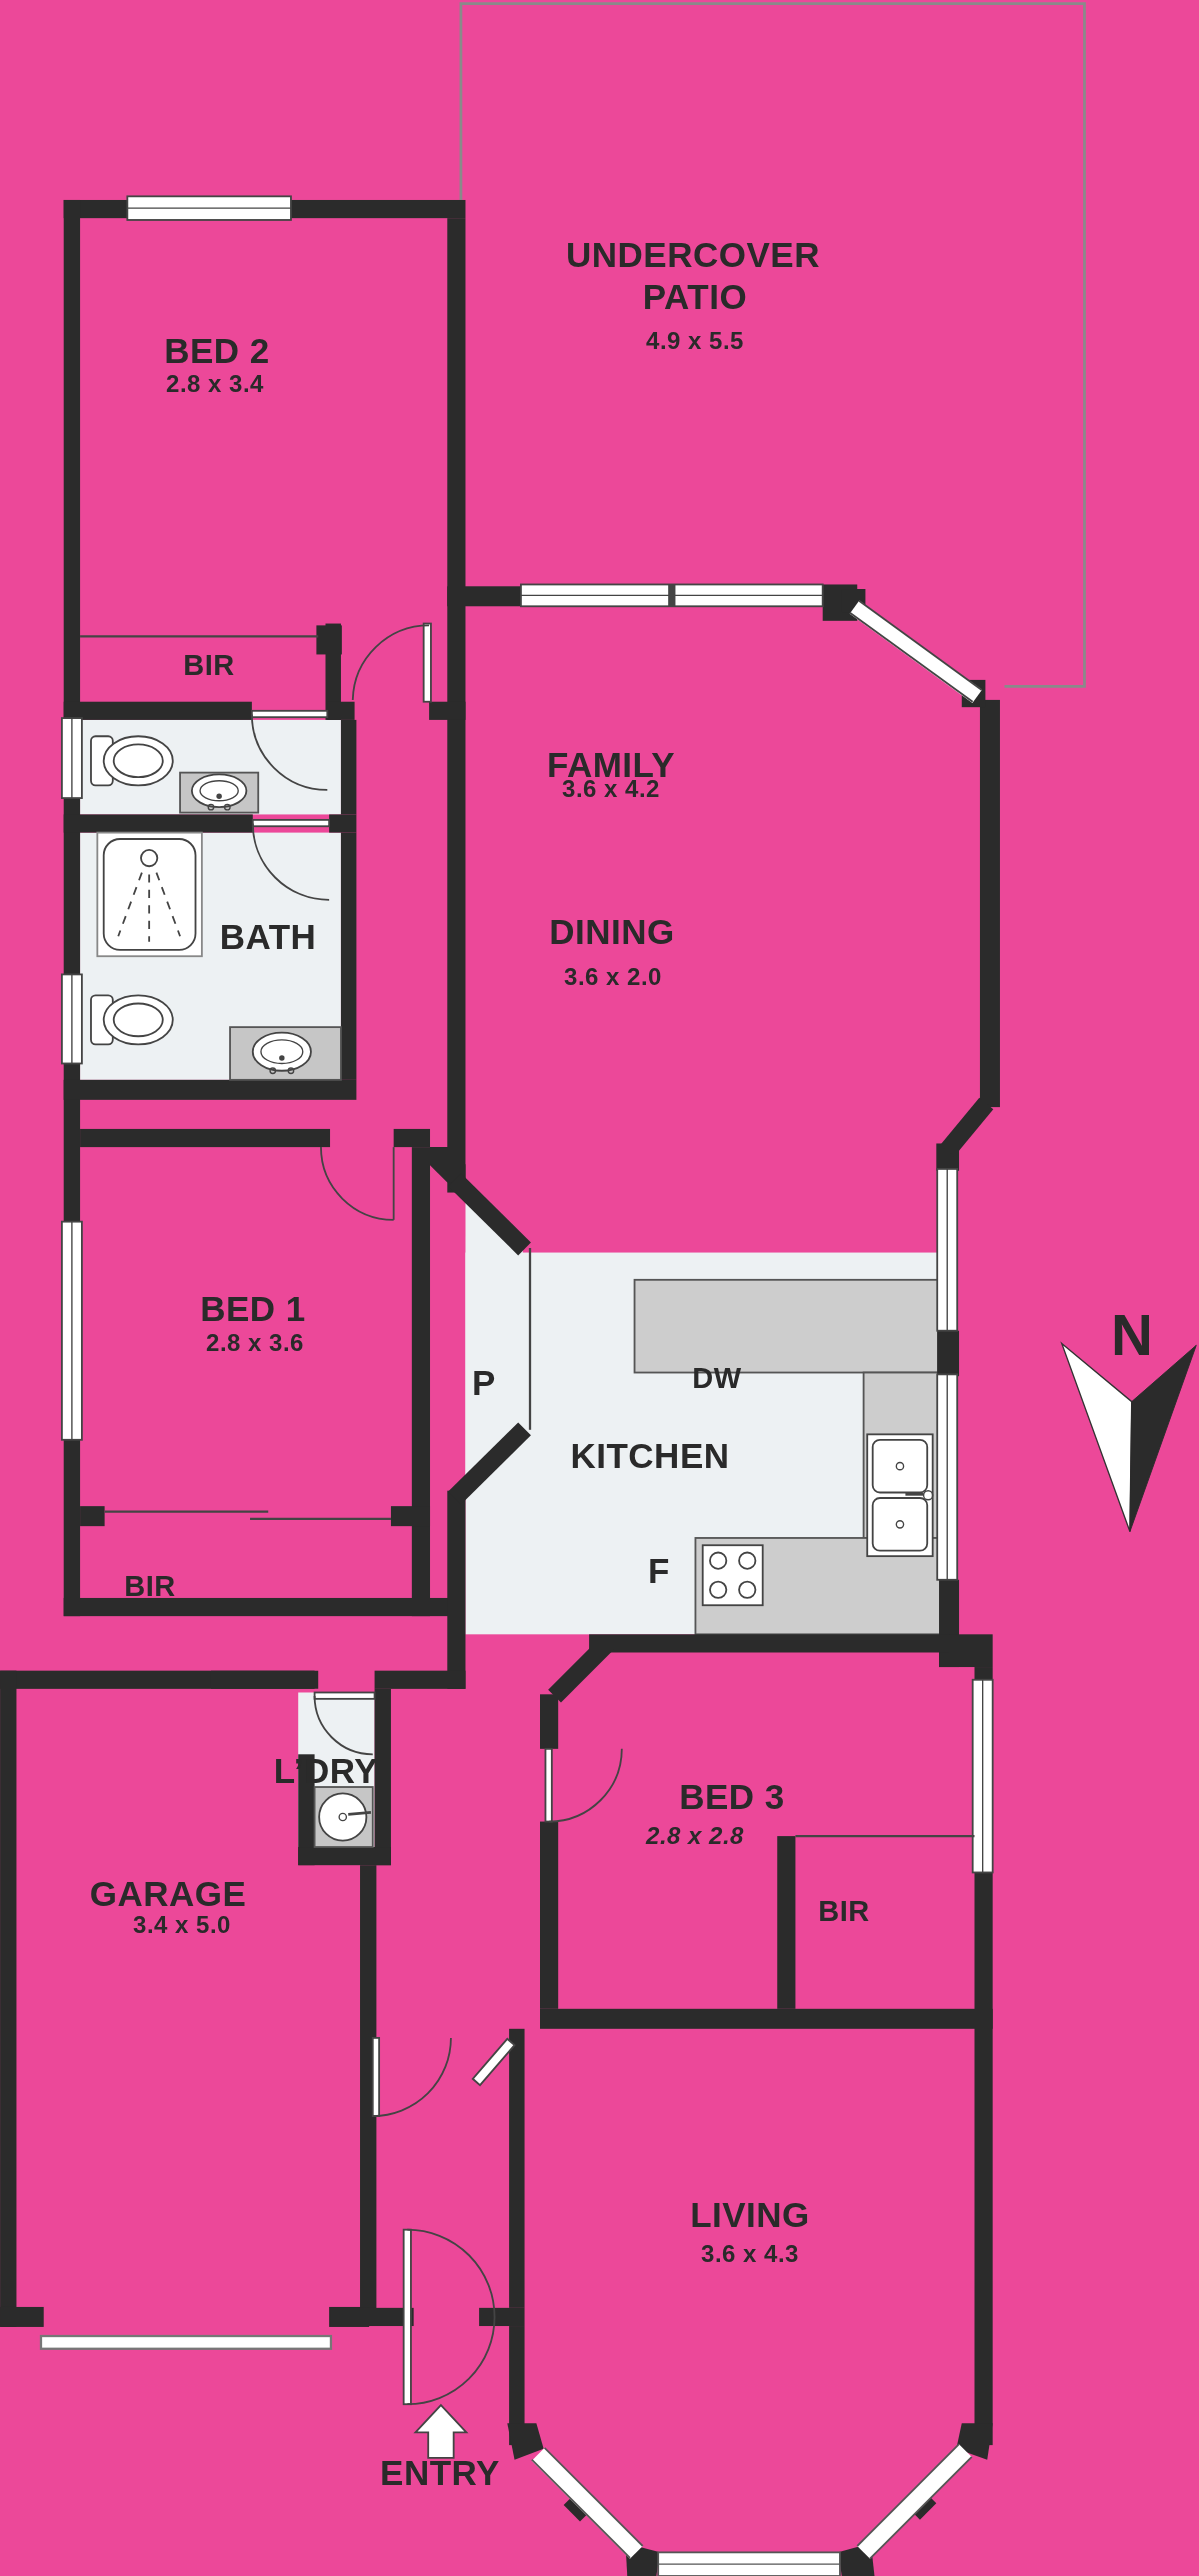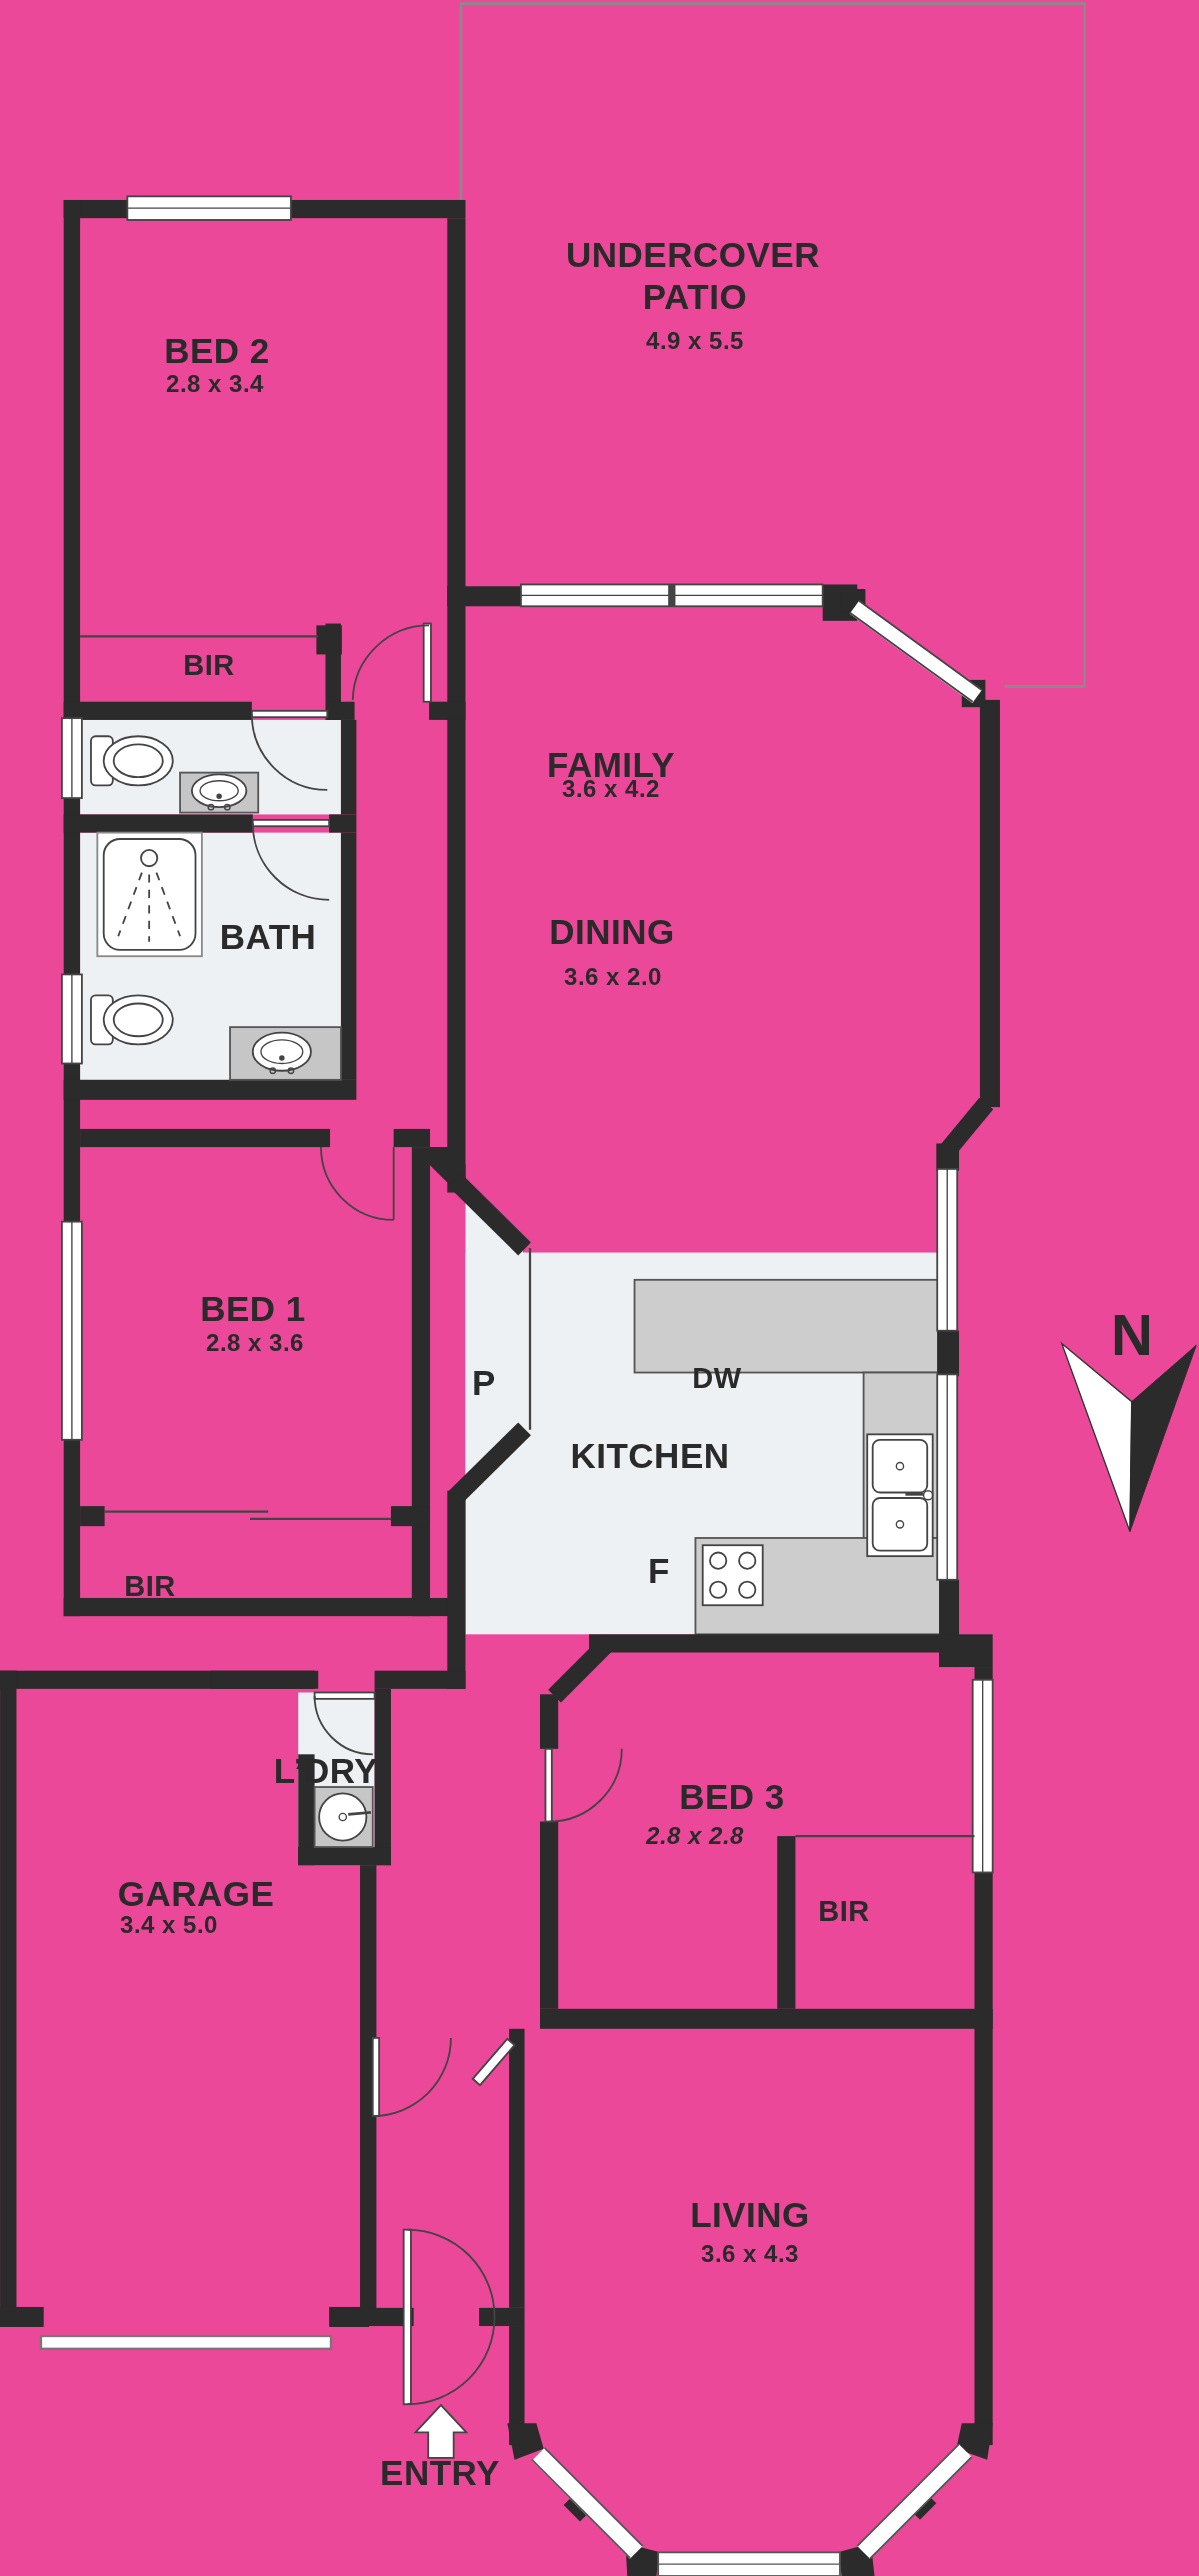--- a/index.html
+++ b/index.html
@@ -303,22 +303,22 @@
   <div class="lbl room" style="left:650px; top:1456px;">KITCHEN</div>
   <div class="lbl small" style="left:717px; top:1354px;margin-top:24px;">DW</div>
   <div class="lbl room" style="left:659px; top:1571px;">F</div>
 
   <div class="lbl small" style="left:150px; top:1586px;">BIR</div>
 
   <div class="lbl room" style="left:694px; top:1797px;margin-left:38px;">BED 3</div>
   <div class="lbl dims" style="left:695px; top:1836px;font-style:italic;">2.8 x 2.8</div>
   <div class="lbl small" style="left:844px; top:1911px;">BIR</div>
 
-  <div class="lbl room" style="left:168px; top:1894px;margin-left:28px;">GARAGE</div>
-  <div class="lbl dims" style="left:169px; top:1925px;">3.4 x 5.0</div>
+  <div class="lbl room" style="left:168px; top:1894px;">GARAGE</div>
+  <div class="lbl dims" style="left:182px; top:1925px;">3.4 x 5.0</div>
 
   <div class="lbl room" style="left:326px; top:1771px;">L’DRY</div>
 
   <div class="lbl room" style="left:750px; top:2215px;">LIVING</div>
   <div class="lbl dims" style="left:750px; top:2254px;">3.6 x 4.3</div>
 
   <div class="lbl room" style="left:440px; top:2473px;">ENTRY</div>
 
   <div class="lbl compass" style="left:1132px; top:1334px;">N</div>
 </div>

